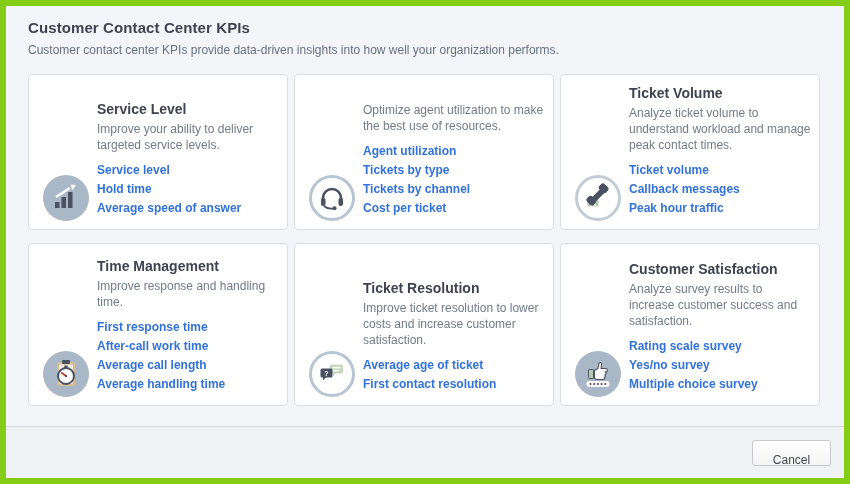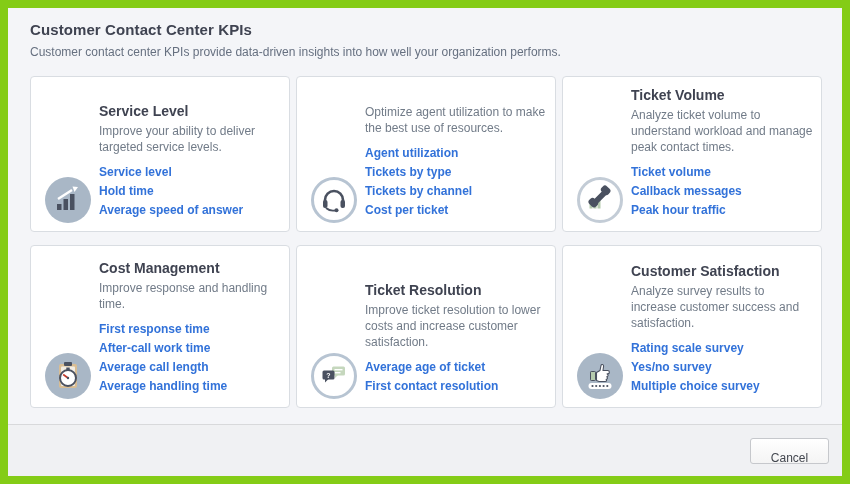--- a/index.html
+++ b/index.html
@@ -4,21 +4,21 @@
 <style>
   * { box-sizing: border-box; margin: 0; padding: 0; }
   html,body { width: 850px; height: 484px; }
   body {
     font-family: "Liberation Sans", sans-serif;
     background: #fff;
   }
   .window {
     position: relative;
     width: 850px; height: 484px;
-    border: 8px solid #84cc16;
+    border: 6px solid #84cc16;
     background: #f4f5f8;
     overflow: hidden;
   }
   .content { padding: 13px 0 0 22px; }
   .page-title {
     font-size: 15px; font-weight: 700; color: #3f4351;
     letter-spacing: .1px;
   }
   .page-subtitle {
     margin-top: 7px; font-size: 12px; color: #667080;
@@ -157,21 +157,21 @@
             <rect x="14" y="11" width="18" height="24" rx="2" fill="#d9bd93"></rect>
             <rect x="16" y="13.5" width="14" height="19.5" rx="1" fill="#f2ede4"></rect>
             <rect x="19" y="9" width="8" height="4" rx="1" fill="#4a5160"></rect>
             <rect x="21.3" y="14.5" width="3.4" height="3" fill="#4a5160"></rect>
             <circle cx="23" cy="25" r="8" fill="#ffffff" stroke="#4a5160" stroke-width="2"></circle>
             <path d="M23 25 L18.2 21.5" stroke="#c0392b" stroke-width="1.6"></path>
             <circle cx="23" cy="25" r="1.2" fill="#4a5160"></circle>
           </svg>
         </span>
         <div class="card-body">
-          <div class="card-title">Cost Management</div>
+          <div class="card-title">Time Management</div>
           <div class="card-desc">Improve response and handling time.</div>
           <div class="card-links">
             <a href="#" class="card-link">First response time</a>
             <a href="#" class="card-link">After-call work time</a>
             <a href="#" class="card-link">Average call length</a>
             <a href="#" class="card-link">Average handling time</a>
           </div>
         </div>
       </div>
 

